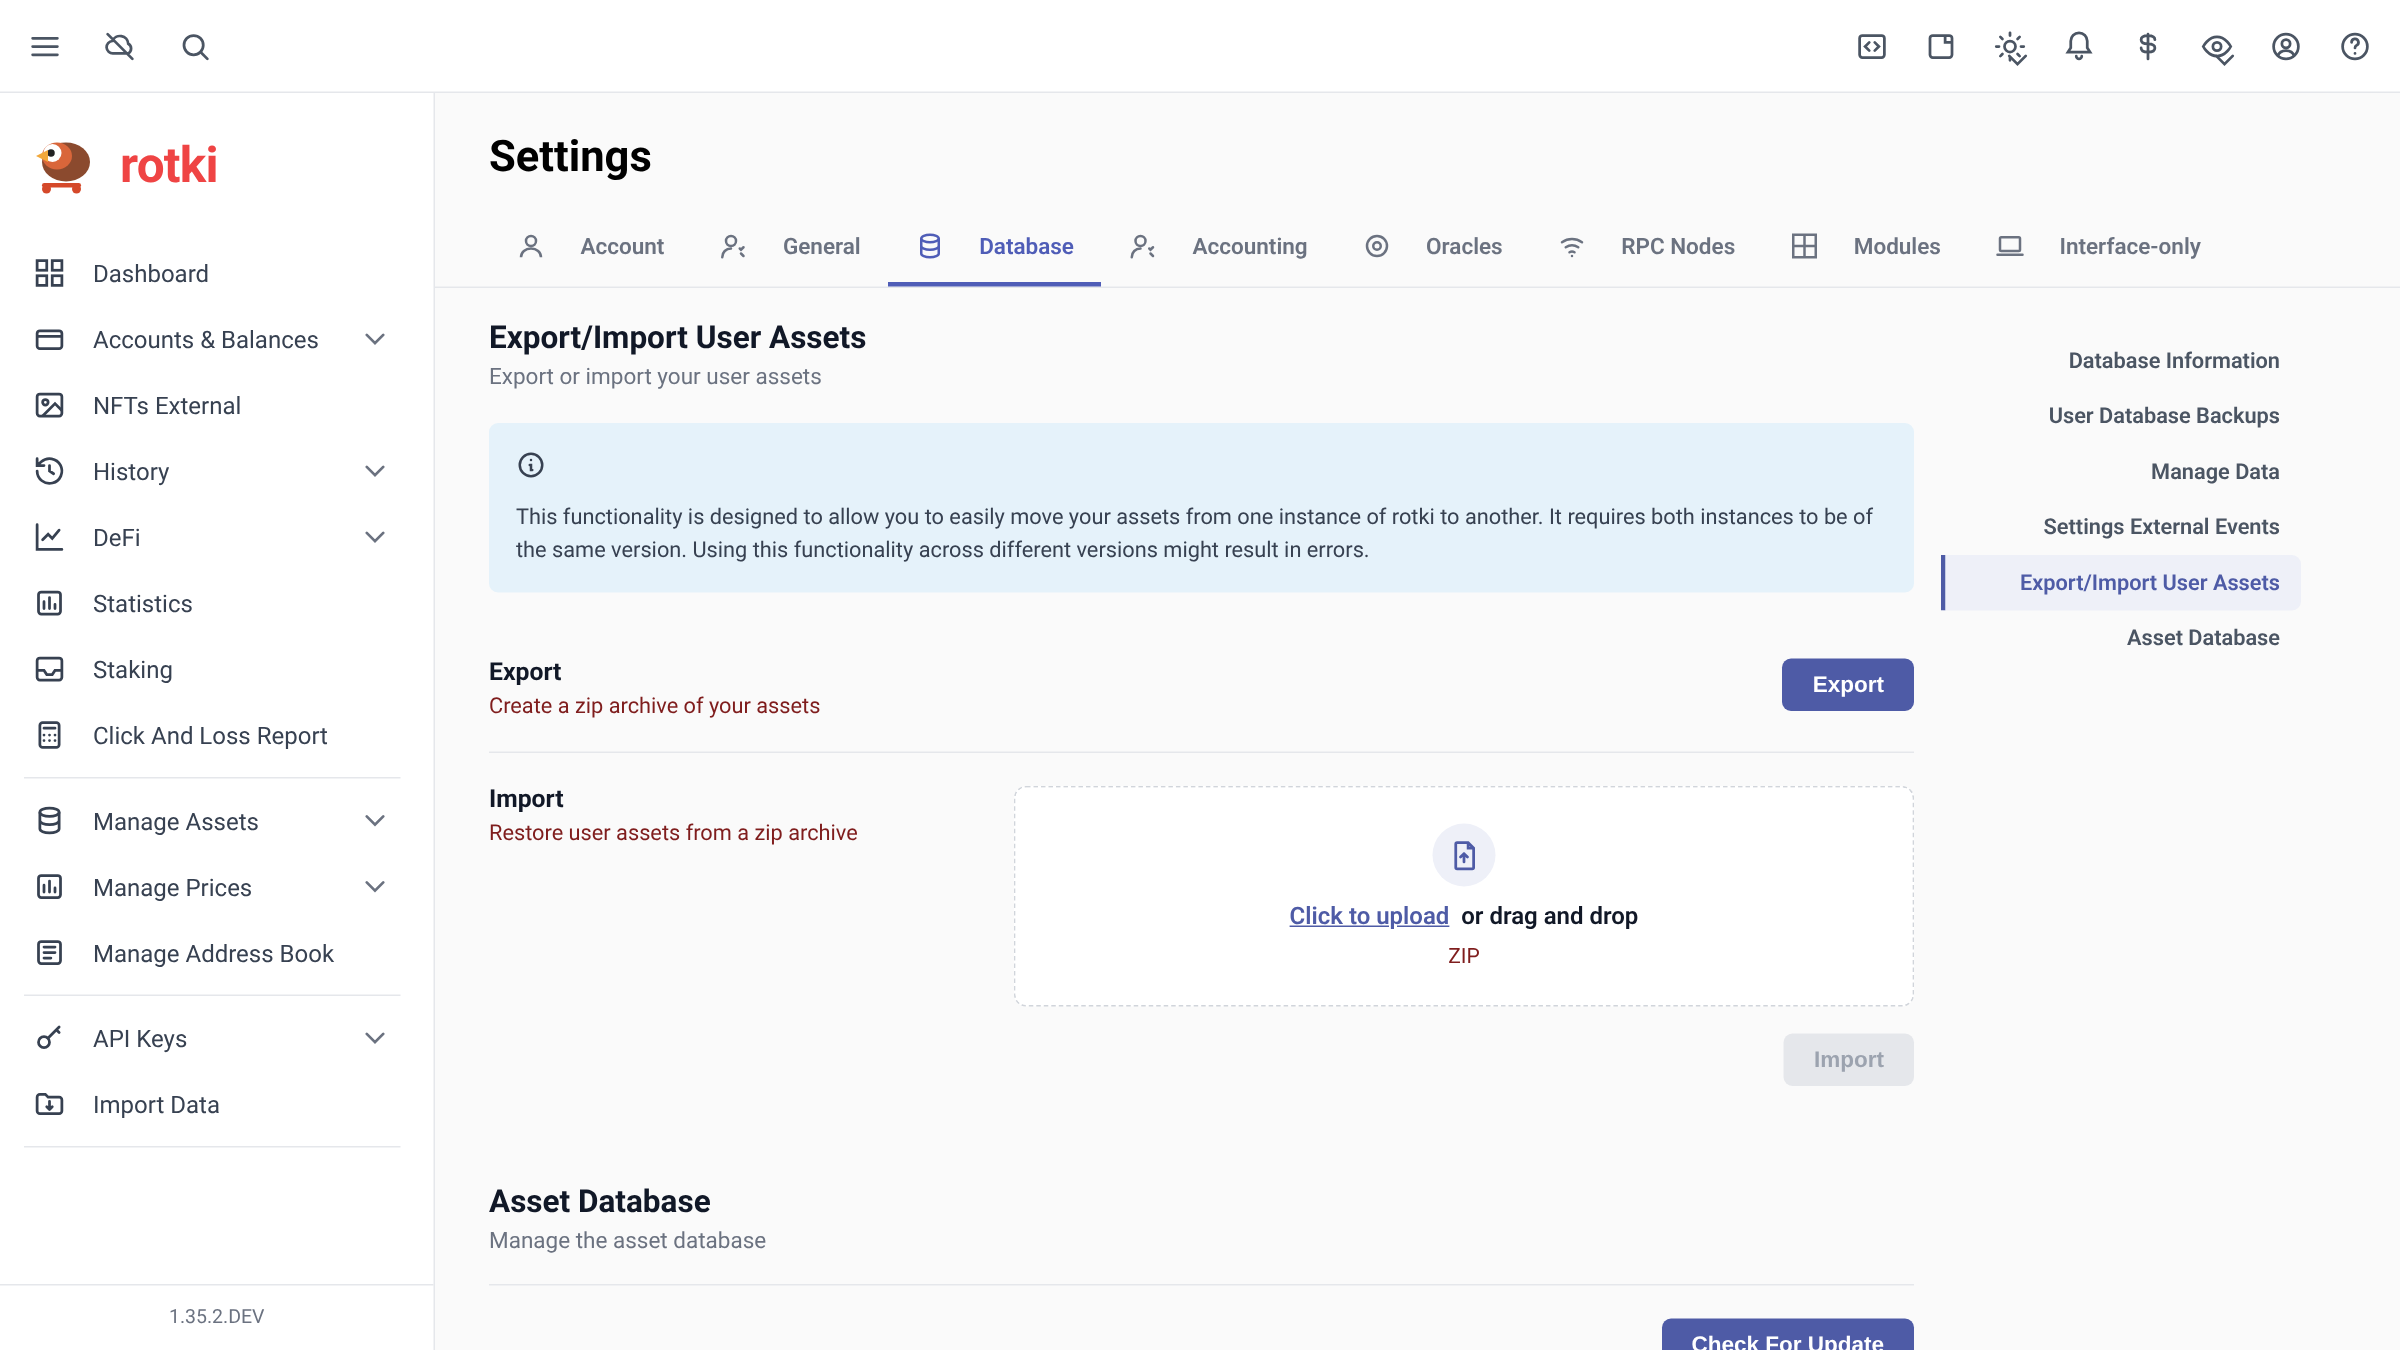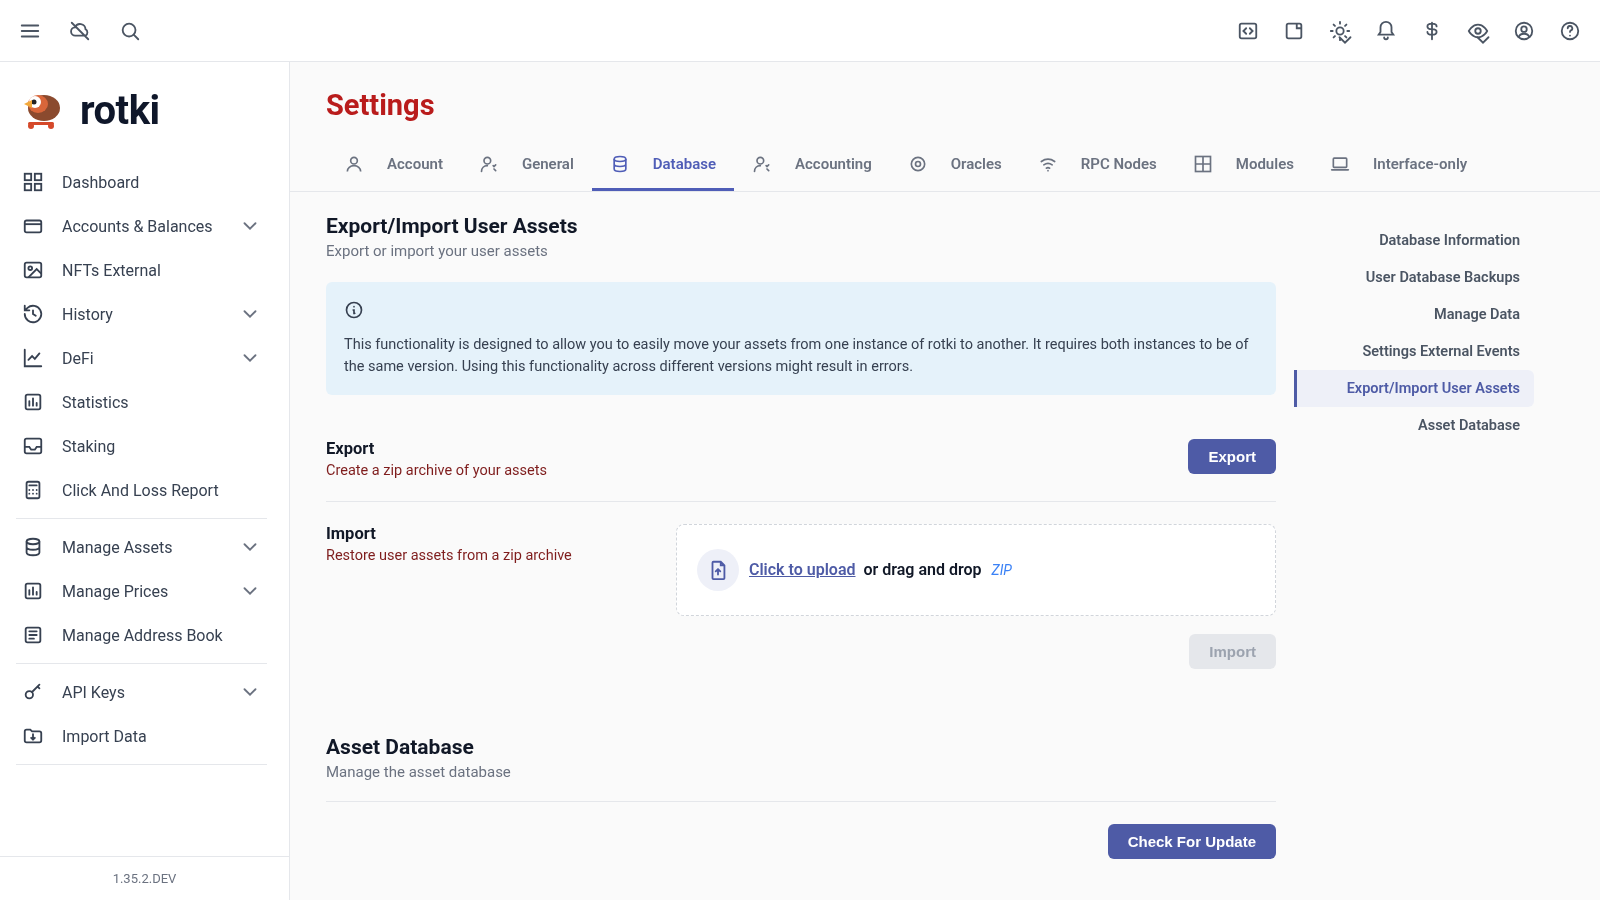--- a/index.html
+++ b/index.html
@@ -16,30 +16,30 @@
 
 .layout { display: flex; height: calc(100% - 62px); }
 
 
 .sidebar { width: 290px; border-right: 1px solid #e5e7eb; display: flex; flex-direction: column; background: #fff; position: relative; }
 .sidebar-scroll { overflow-y: auto; flex: 1; padding-right: 6px; }
 .sidebar-scroll::-webkit-scrollbar { width: 6px; }
 .sidebar-scroll::-webkit-scrollbar-thumb { background: #d1d5db; border-radius: 3px; }
 .brand { display: flex; align-items: center; gap: 14px; padding: 24px 18px 26px; }
 .brand-logo { width: 48px; height: 48px; }
-.brand-name { font-size: 40px; font-weight: 700; color: #0f172a; letter-spacing: -0.5px; }
+.brand-name { font-size: 33px; font-weight: 700; color: #ef4444; letter-spacing: -0.5px; }
 .nav-item { display: flex; align-items: center; padding: 11px 22px; gap: 18px; color: #374151; cursor: pointer; font-size: 16px; }
 .nav-item .nicon { width: 22px; height: 22px; color: #374151; flex-shrink: 0; }
 .nav-item .chev { margin-left: auto; color: #6b7280; }
 .nav-divider { height: 1px; background: #e5e7eb; margin: 6px 16px; }
 .version { text-align: center; font-size: 13px; color: #6b7280; padding: 14px 0; border-top: 1px solid #e5e7eb; }
 
 
 .main { flex: 1; background: #fafafa; overflow-y: auto; position: relative; }
-.page-title { font-size: 29px; font-weight: 700; color: #b91c1c; padding: 26px 36px 0; }
+.page-title { font-size: 29px; font-weight: 700; color: #000000; padding: 26px 36px 0; }
 .tabs { display: flex; gap: 0; padding: 22px 24px 0 36px; border-bottom: 1px solid #e5e7eb; }
 .tab { display: flex; align-items: center; gap: 23px; padding: 10px 18px 14px; color: #6b7280; font-size: 15px; font-weight: 600; cursor: pointer; border-bottom: 3px solid transparent; }
 .tab.active { color: #4f5db7; border-bottom-color: #4f5db7; }
 .tab .ticon { width: 20px; height: 20px; }
 
 .content { display: flex; padding: 22px 18px 0 36px; gap: 18px; }
 .content-main { flex: 1; max-width: 950px; }
 .section-title { font-size: 21px; font-weight: 700; color: #111827; margin-bottom: 4px; }
 .section-sub { font-size: 15px; color: #6b7280; }
 .info-banner { background: #e5f2fa; border-radius: 6px; padding: 16px 18px; display: flex; gap: 14px; margin-top: 22px; margin-bottom: 22px; flex-direction: column; }
@@ -49,27 +49,27 @@
 .row { display: flex; gap: 30px; border-bottom: 1px solid #e5e7eb; padding: 22px 0; }
 .row-left { width: 320px; flex-shrink: 0; }
 .row-right { flex: 1; display: flex; justify-content: flex-end; align-items: flex-start; }
 .row-title { font-size: 16.5px; font-weight: 700; color: #111827; margin-bottom: 4px; }
 .row-sub { font-size: 14.5px; color: #7f1d1d; max-width: 290px; }
 
 .btn { padding: 9px 20px; border-radius: 6px; font-size: 15px; font-weight: 600; cursor: pointer; border: none; }
 .btn-primary { background: #4e5ba6; color: #fff; }
 .btn-disabled { background: #e5e7eb; color: #9ca3af; cursor: not-allowed; }
 
-.upload-box { border: 1.6px dashed #d1d5db; border-radius: 8px; width: 100%; padding: 24px 20px; display: flex; flex-direction: row; align-items: center; justify-content: flex-start; gap: 10px; background: #fff; }
+.upload-box { border: 1.6px dashed #d1d5db; border-radius: 8px; width: 100%; padding: 24px 20px; display: flex; flex-direction: column; align-items: center; justify-content: flex-end; gap: 10px; background: #fff; }
 .upload-circle { width: 42px; height: 42px; border-radius: 50%; background: #eef0f8; display: flex; align-items: center; justify-content: center; color: #4e5ba6; }
 .upload-circle svg { width: 22px; height: 22px; }
 .upload-text { font-size: 16px; }
 .upload-link { color: #4e5ba6; text-decoration: underline; font-weight: 600; cursor: pointer; }
 .upload-rest { color: #111827; font-weight: 600; }
-.upload-hint { font-size: 14px; color: #3b82f6; font-style: italic; }
+.upload-hint { font-size: 14px; color: #7f1d1d; }
 .import-actions { width: 100%; display: flex; justify-content: flex-end; margin-top: 18px; }
 
 .section-gap { margin-top: 44px; }
 
 
 .rightnav { width: 240px; flex-shrink: 0; padding-top: 8px; }
 .rightnav-item { padding: 10px 14px 10px 18px; font-size: 14.5px; color: #4b5563; font-weight: 600; cursor: pointer; border-left: 3px solid transparent; border-radius: 0 6px 6px 0; text-align: right; }
 .rightnav-item.active { color: #4e5ba6; background: #eef0f8; border-left-color: #4e5ba6; }
 
 .main::-webkit-scrollbar { width: 8px; }

